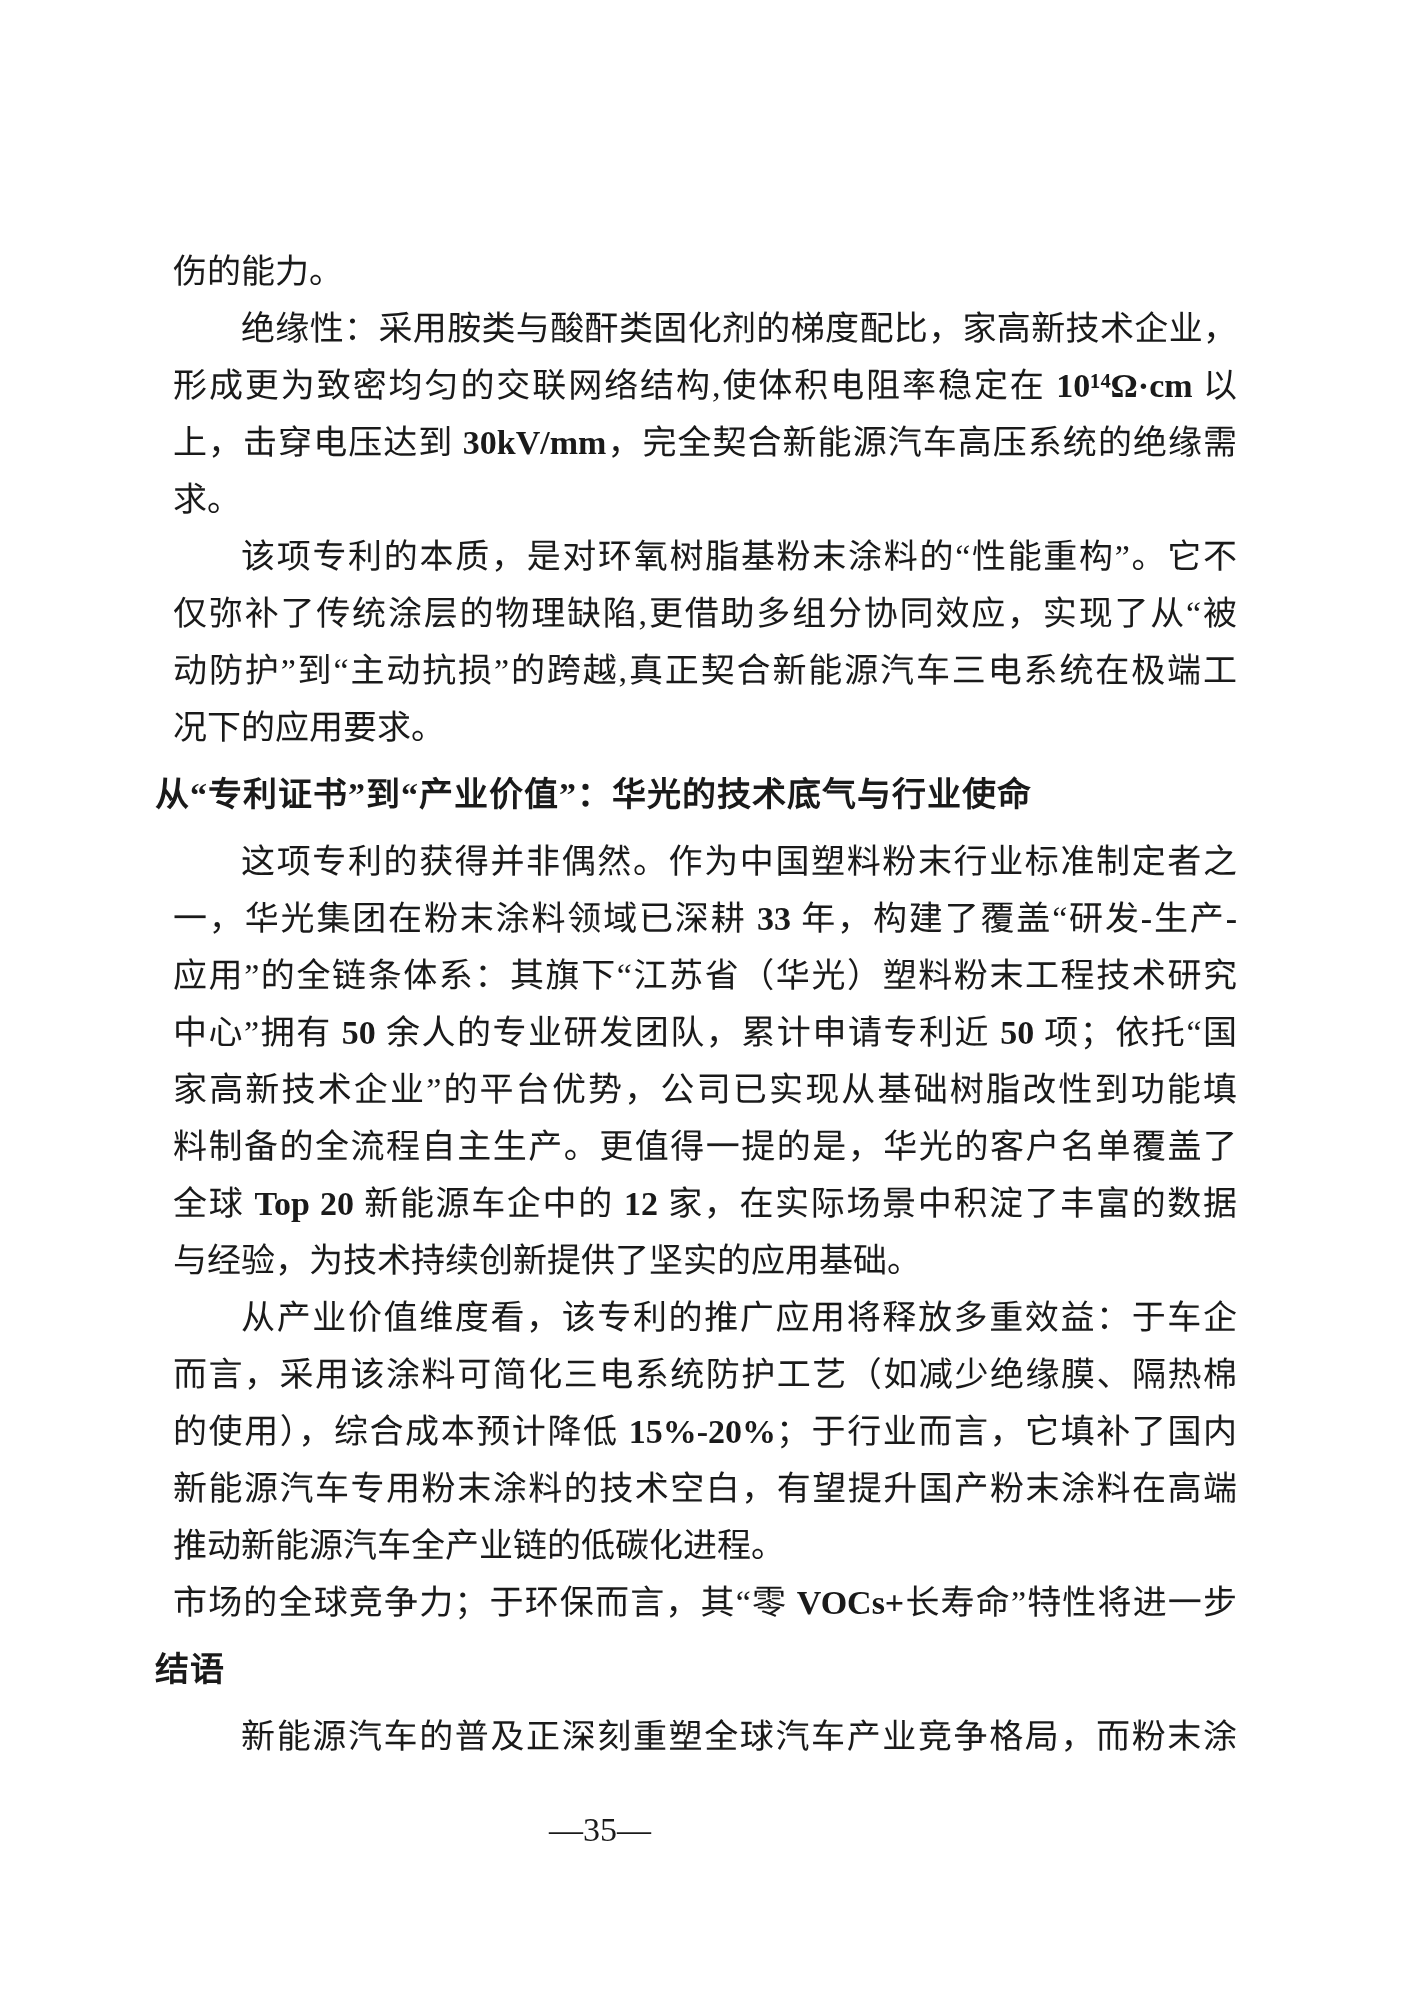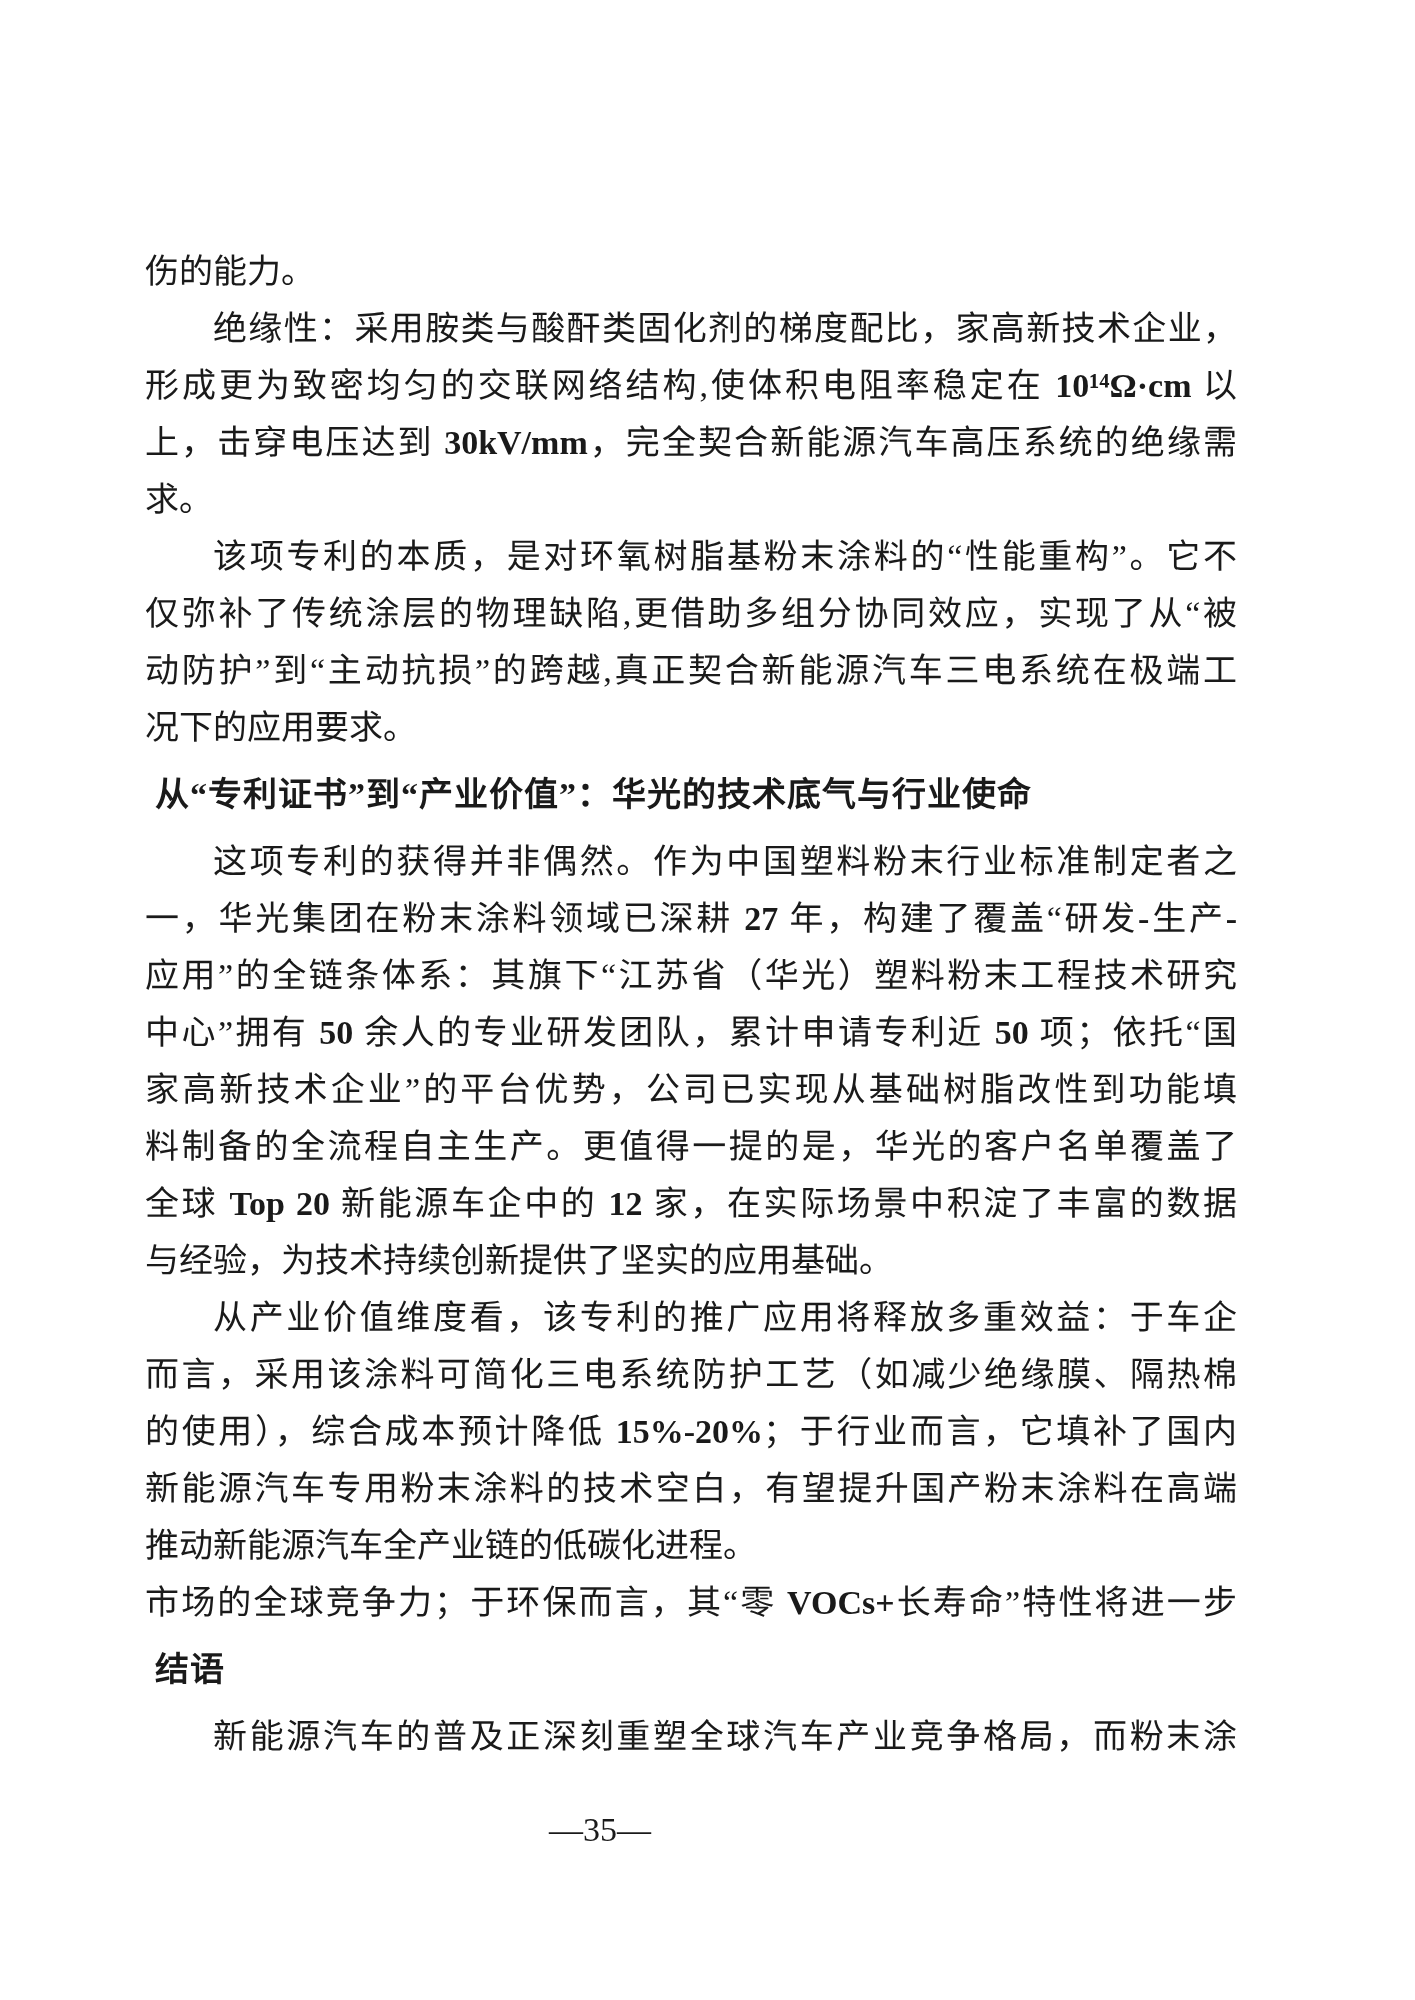--- a/index.html
+++ b/index.html
@@ -21,20 +21,21 @@
     top: 243px;
     width: 1092px;
   }
   .line {
     font-size: 34px;
     line-height: 57px;
     height: 57px;
     text-align: justify;
     text-align-last: justify;
     overflow: hidden;
+    margin-left: 28px;
   }
   .indent { text-indent: 68px; }
   .end { text-align-last: left; }
   .heading {
     font-weight: bold;
     text-align-last: left;
     margin: 10px;
     letter-spacing: 1px;
   }
   .lat { font-weight: bold; }
@@ -57,21 +58,21 @@
   <div class="line indent tl">绝缘性：采用胺类与酸酐类固化剂的梯度配比，家高新技术企业，</div>
   <div class="line tl">形成更为致密均匀的交联网络结构,使体积电阻率稳定在 <span class="lat">10¹⁴Ω·cm</span> 以</div>
   <div class="line tl">上，击穿电压达到 <span class="lat">30kV/mm</span>，完全契合新能源汽车高压系统的绝缘需</div>
   <div class="line end tl">求。</div>
   <div class="line indent tl">该项专利的本质，是对环氧树脂基粉末涂料的“性能重构”。它不</div>
   <div class="line tl">仅弥补了传统涂层的物理缺陷,更借助多组分协同效应，实现了从“被</div>
   <div class="line tl">动防护”到“主动抗损”的跨越,真正契合新能源汽车三电系统在极端工</div>
   <div class="line end tl">况下的应用要求。</div>
   <h2 class="line heading">从“专利证书”到“产业价值”：华光的技术底气与行业使命</h2>
   <div class="line indent tl">这项专利的获得并非偶然。作为中国塑料粉末行业标准制定者之</div>
-  <div class="line tl">一，华光集团在粉末涂料领域已深耕 <span class="lat">27</span> 年，构建了覆盖“研发<span class="lat">-</span>生产<span class="lat">-</span></div>
+  <div class="line tl">一，华光集团在粉末涂料领域已深耕 <span class="lat">33</span> 年，构建了覆盖“研发<span class="lat">-</span>生产<span class="lat">-</span></div>
   <div class="line tl">应用”的全链条体系：其旗下“江苏省（华光）塑料粉末工程技术研究</div>
   <div class="line tl">中心”拥有 <span class="lat">50</span> 余人的专业研发团队，累计申请专利近 <span class="lat">50</span> 项；依托“国</div>
   <div class="line tl">家高新技术企业”的平台优势，公司已实现从基础树脂改性到功能填</div>
   <div class="line tl">料制备的全流程自主生产。更值得一提的是，华光的客户名单覆盖了</div>
   <div class="line tl">全球 <span class="lat">Top</span> <span class="lat">20</span> 新能源车企中的 <span class="lat">12</span> 家，在实际场景中积淀了丰富的数据</div>
   <div class="line end tl">与经验，为技术持续创新提供了坚实的应用基础。</div>
   <div class="line indent tl">从产业价值维度看，该专利的推广应用将释放多重效益：于车企</div>
   <div class="line tl">而言，采用该涂料可简化三电系统防护工艺（如减少绝缘膜、隔热棉</div>
   <div class="line tl">的使用），综合成本预计降低 <span class="lat">15%-20%</span>；于行业而言，它填补了国内</div>
   <div class="line tl">新能源汽车专用粉末涂料的技术空白，有望提升国产粉末涂料在高端</div>

